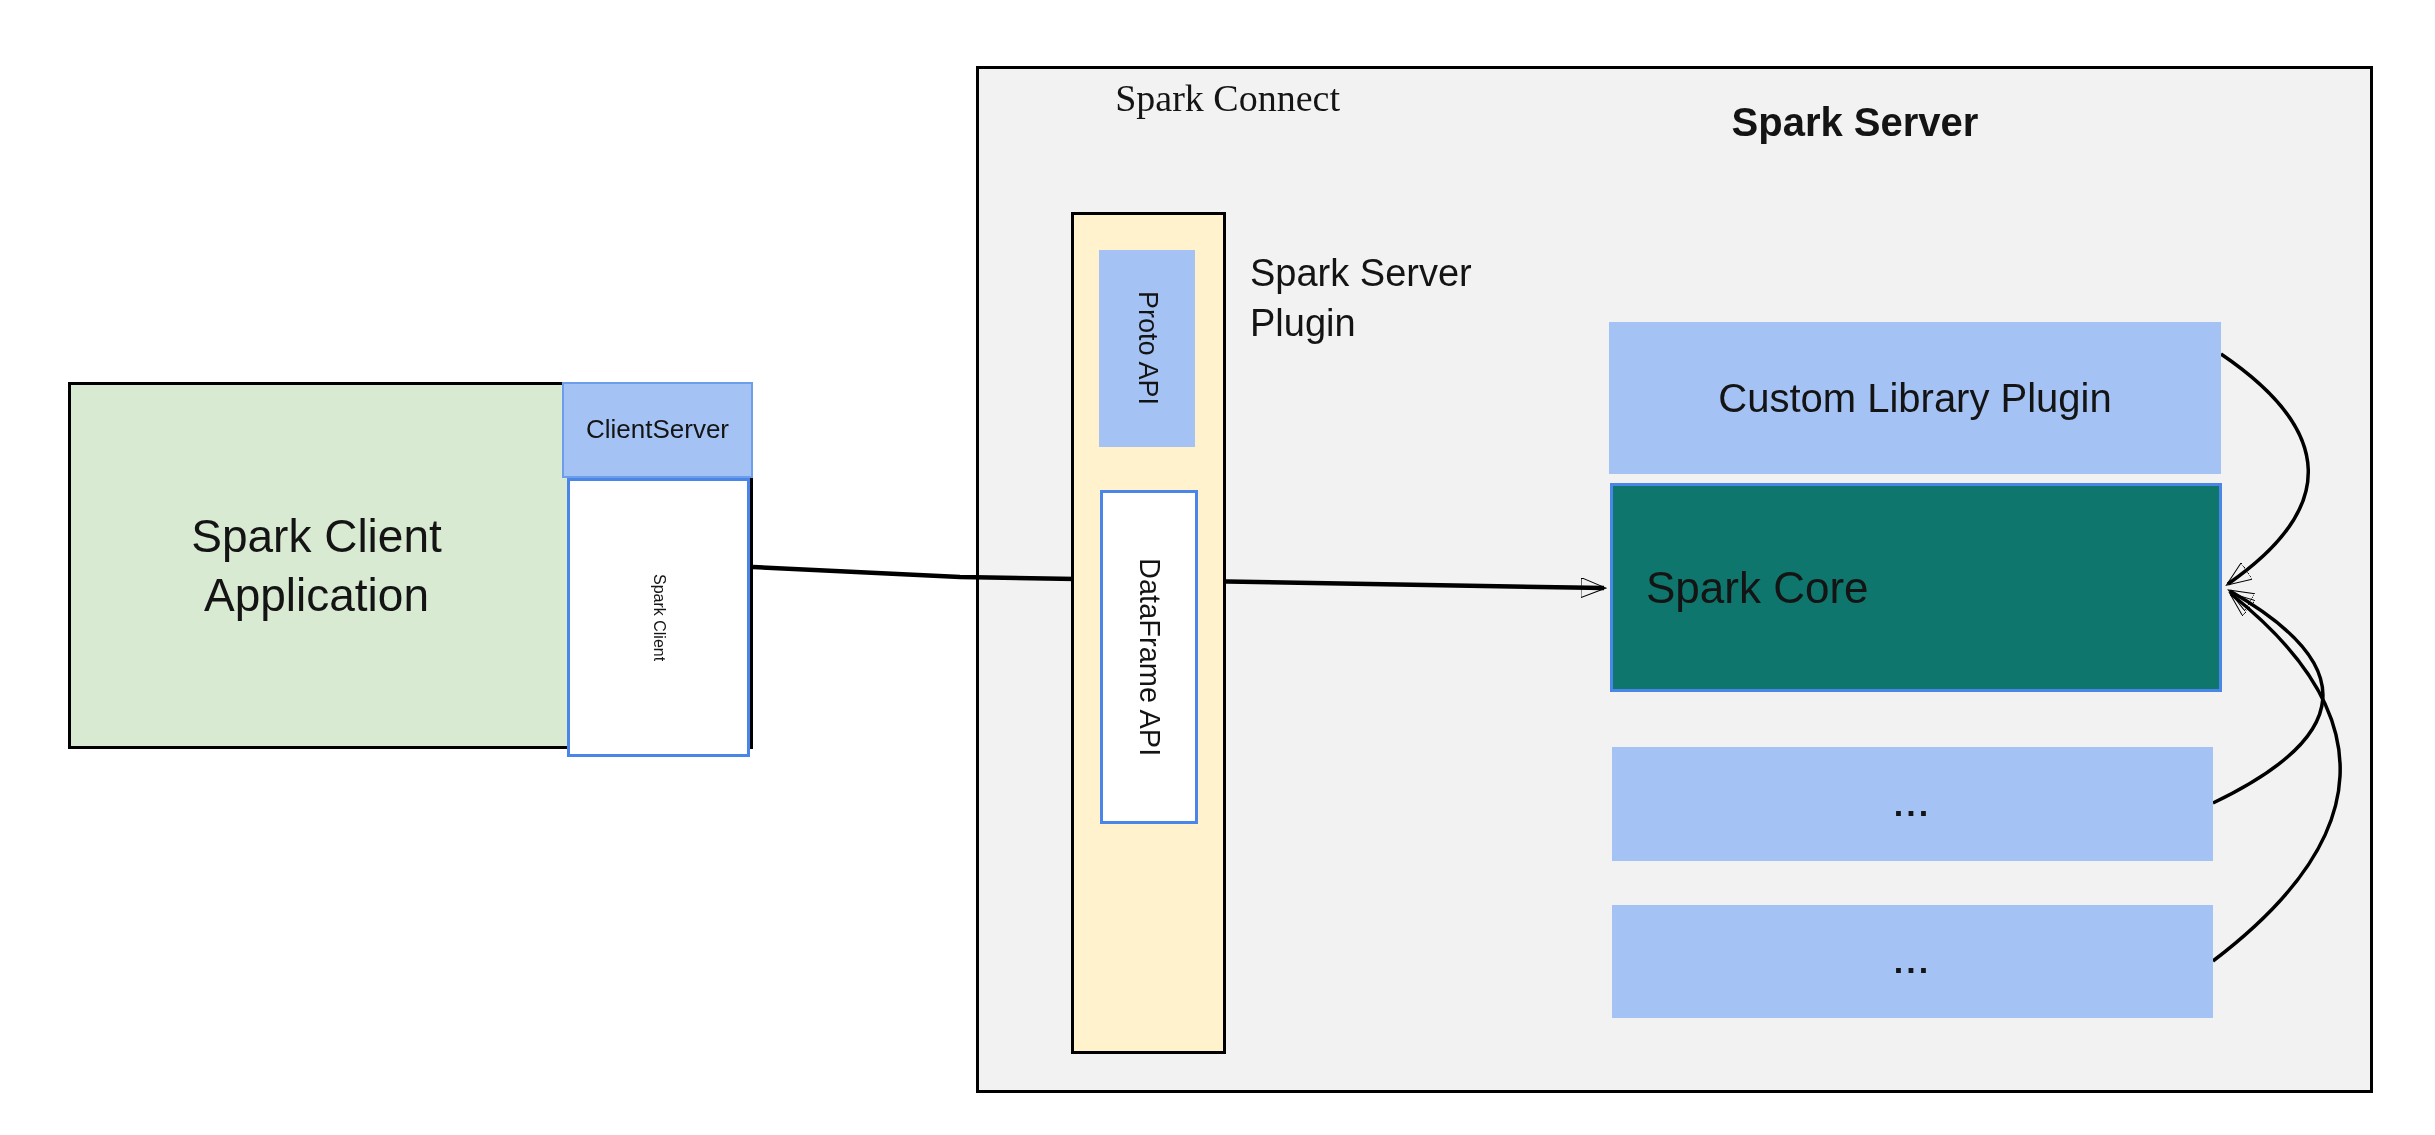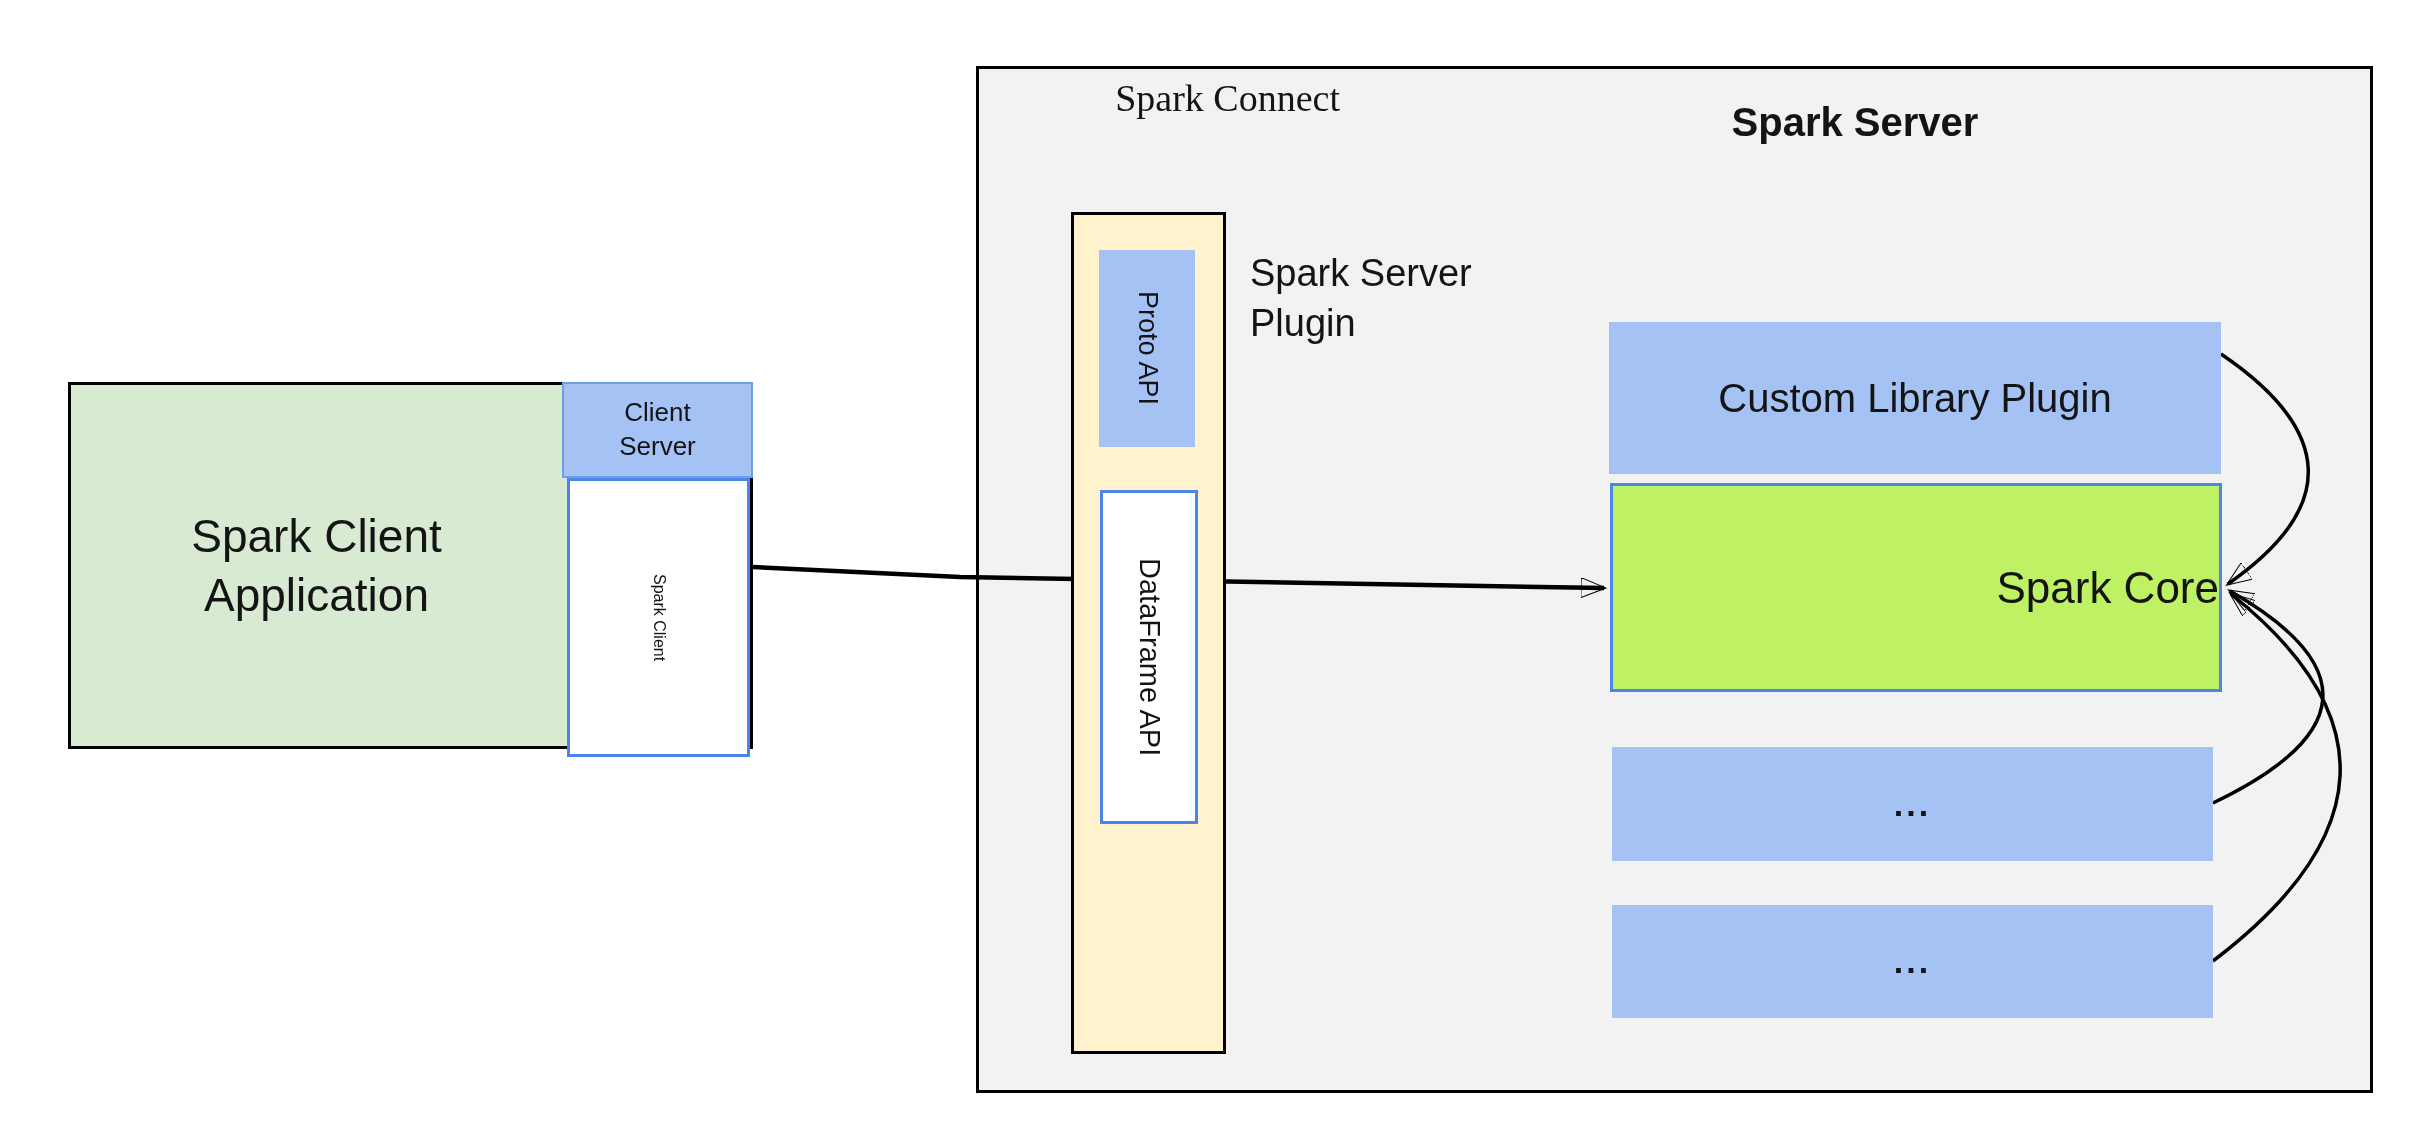--- a/index.html
+++ b/index.html
@@ -24,21 +24,21 @@
 
   
   .green-box{left:68px; top:382px; width:685px; height:367px;
     background:var(--green-fill); border:3px solid var(--black); z-index:3;}
   .green-label{left:68px; top:382px; width:497px; height:367px; z-index:4;
     display:flex; flex-direction:column; align-items:center; justify-content:center;
     font-size:46px; line-height:1.28; text-align:center;}
 
   .client-package{left:562px; top:382px; width:191px; height:96px;
     background:var(--blue-fill); border:2px solid var(--blue-border-light); z-index:5;
-    display:flex; flex-direction:column; align-items:center; justify-content:center;
+    display:flex; flex-direction:row; align-items:center; justify-content:center;
     font-size:26px; line-height:1.3; text-align:center;}
 
   .spark-client-box{left:567px; top:478px; width:183px; height:279px;
     background:#ffffff; border:3px solid var(--blue-border); z-index:5;
     display:flex; align-items:center; justify-content:center;}
 
   .vtext{writing-mode:vertical-rl; text-orientation:mixed; white-space:nowrap;}
 
   
   .connect-api-label{left:985px; top:74px; width:355px; z-index:6;
@@ -56,22 +56,22 @@
     display:flex; align-items:center; justify-content:center; font-size:27px;}
   .dataframe-api{left:1100px; top:490px; width:98px; height:334px;
     background:#ffffff; border:3px solid var(--blue-border); z-index:4;
     display:flex; align-items:center; justify-content:center; font-size:29px;}
 
   
   .clp-box{left:1609px; top:278px; width:612px; height:152px;
     background:var(--blue-fill); z-index:3;
     display:flex; align-items:center; justify-content:center; font-size:40px;margin-top:44px;}
   .spark-core{left:1610px; top:483px; width:612px; height:209px;
-    background:#bef264; border:3px solid var(--blue-border); z-index:3;
-    display:flex; align-items:center; justify-content:flex-end; font-size:44px;}
+    background:#0f766e; border:3px solid var(--blue-border); z-index:3;
+    display:flex; align-items:center; justify-content:flex-start; font-size:44px;padding-left:33px;}
   .dots-box{left:1612px; width:601px; background:var(--blue-fill); z-index:3;
     display:flex; align-items:center; justify-content:center;
     font-size:34px; font-weight:bold; letter-spacing:3px;}
   .dots-1{top:747px; height:114px;}
   .dots-2{top:905px; height:113px;}
 </style>
 </head>
 <body>
 
 <div id="canvas">

